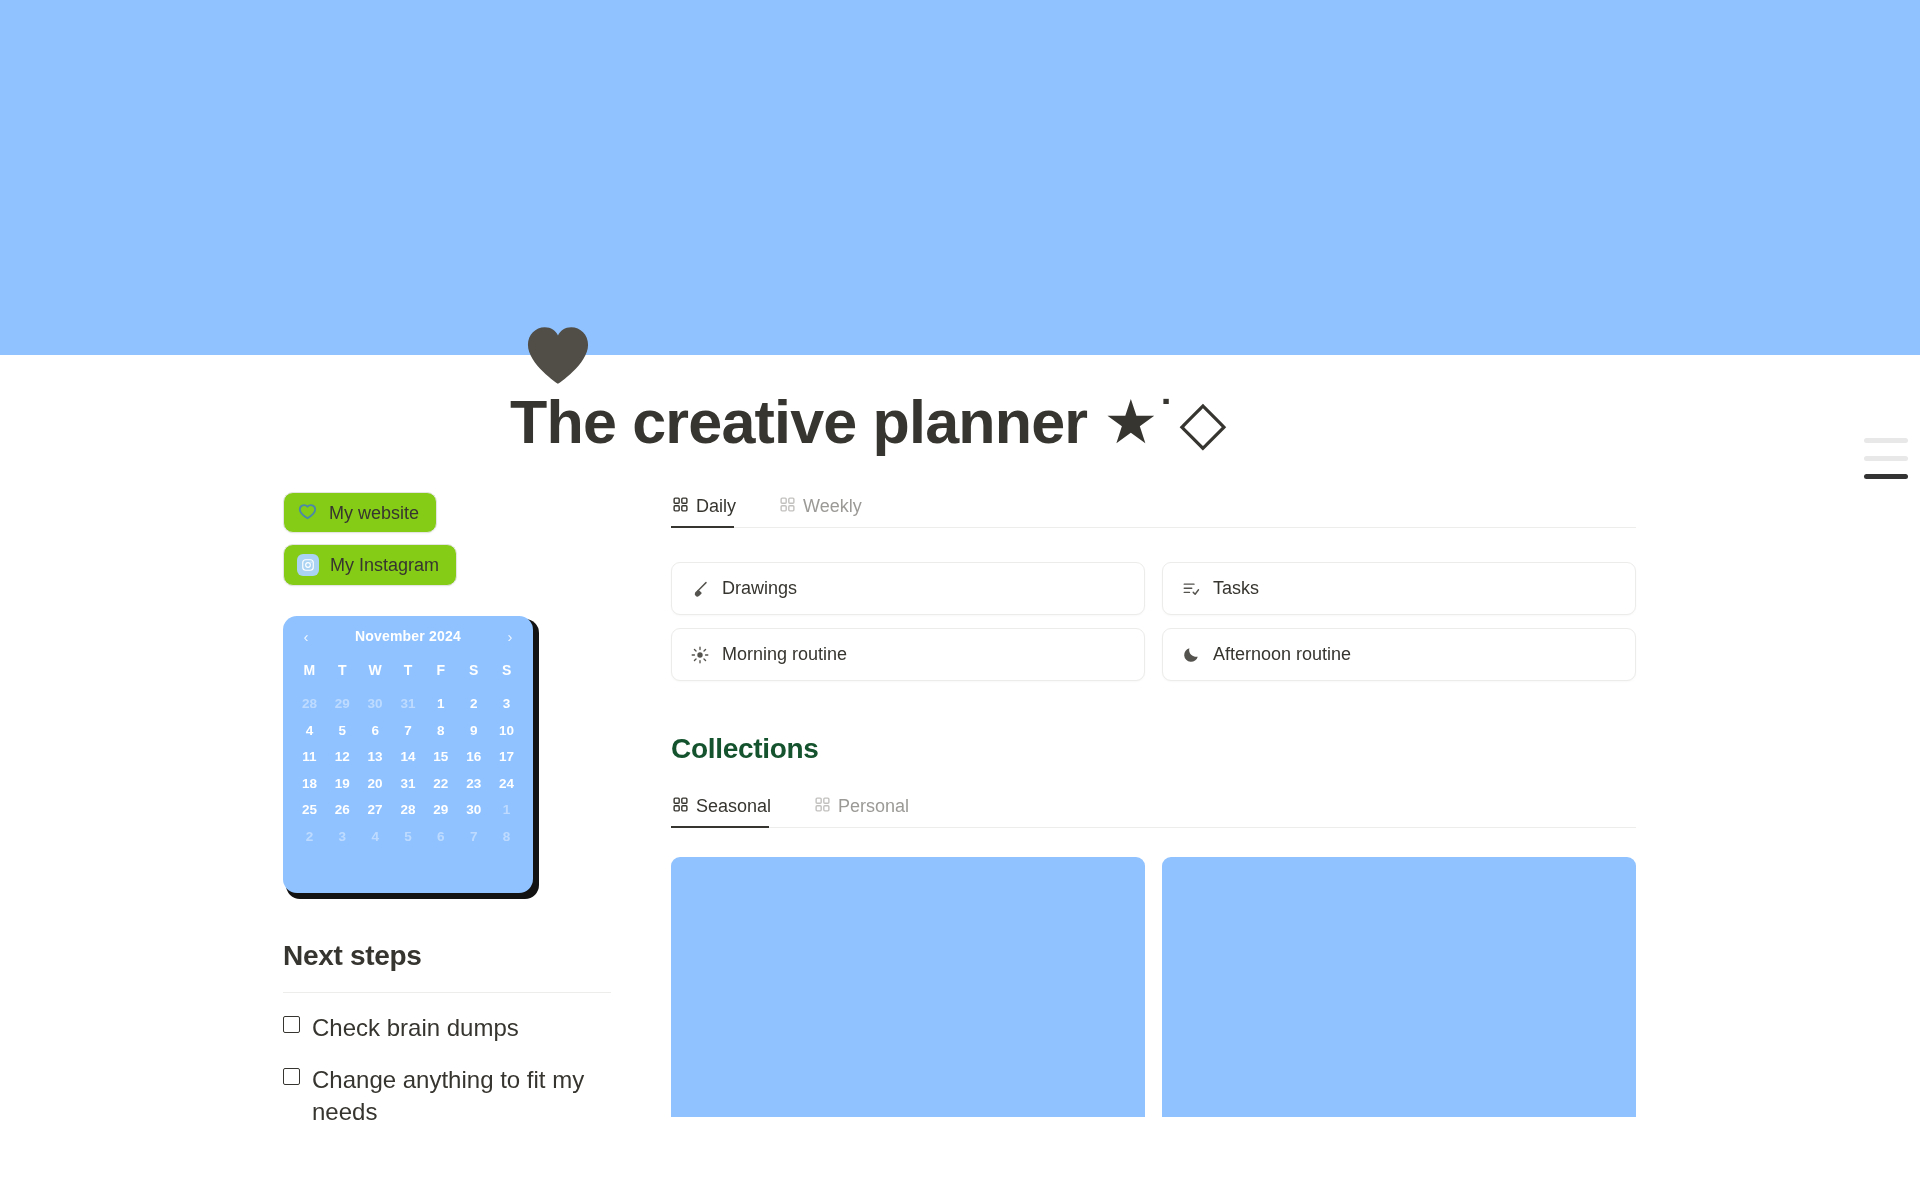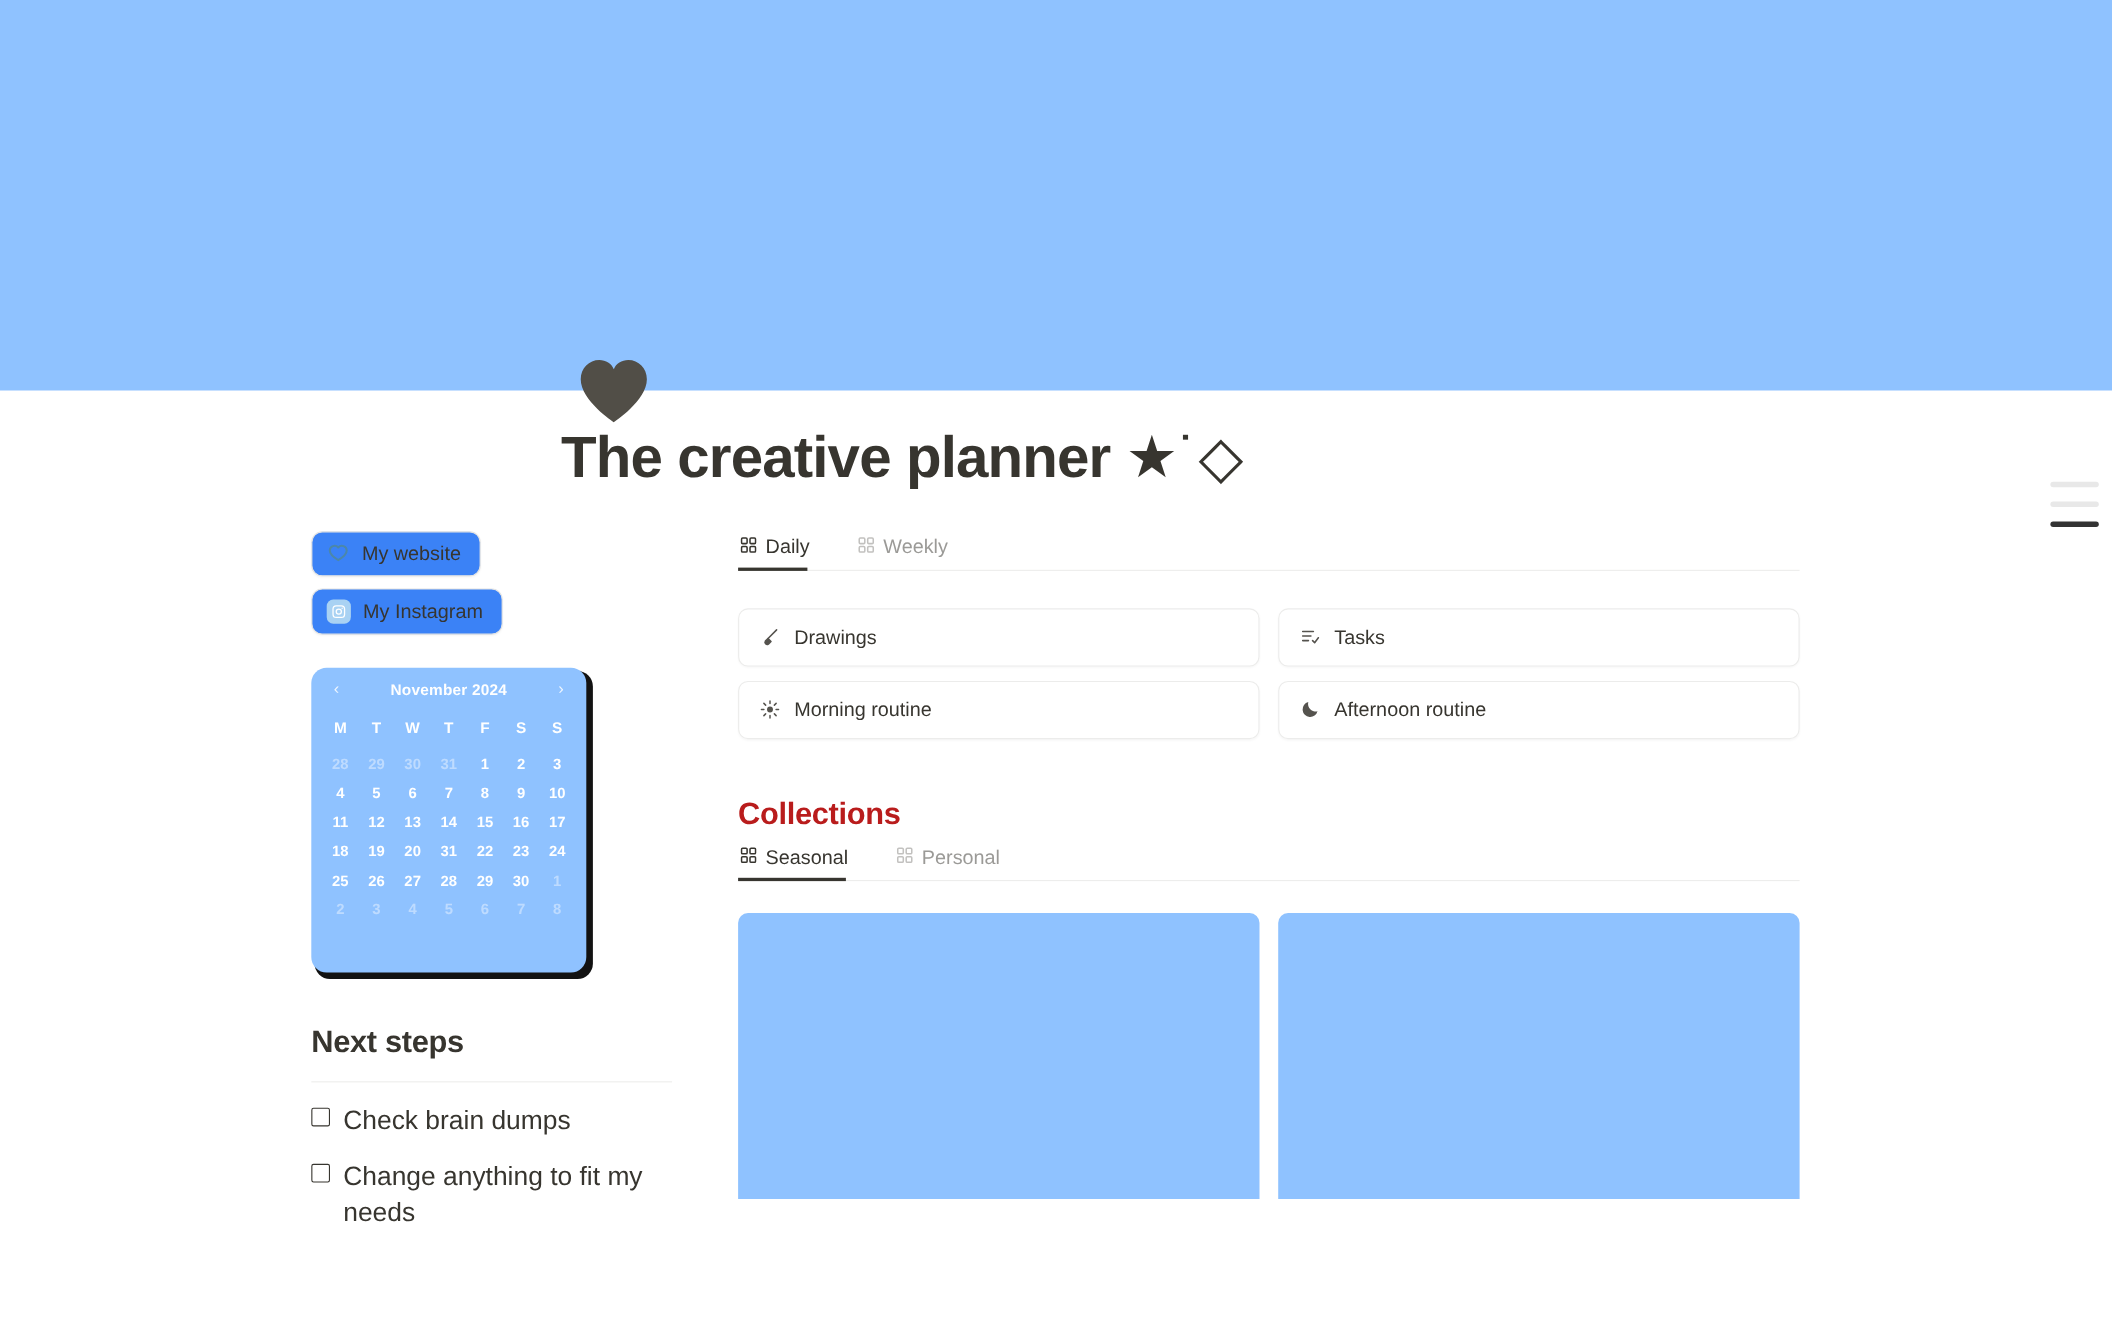--- a/index.html
+++ b/index.html
@@ -57,21 +57,21 @@
     top: 355px; left: 0;
     width: 1920px;
   }
 
   .title-wrap {
     width: 1920px;
     padding-left: 510px;
     padding-top: 32px;
   }
   .page-title {
-    font-size: 53px;
+    font-size: 61px;
     line-height: 1.15;
     font-weight: 700;
     letter-spacing: -0.8px;
     color: #37352f;
     white-space: nowrap;
   }
   .title-deco { font-weight: 400; letter-spacing: 0.5px; }
 
   
   .columns {
@@ -85,21 +85,21 @@
   .col-left { width: 328px; flex: none; }
   .col-right { width: 965px; flex: none; }
 
   
   .link-btn {
     display: inline-flex;
     align-items: center;
     gap: 11px;
     border: 1px solid #e4e4e3;
     border-radius: 10px;
-    background: #3b82f6;
+    background: #84cc16;
     padding: 9px 17px 9px 13px;
     font-size: 18px;
     color: #37352f;
     box-shadow: 0 1px 2px rgba(15,15,15,0.035);
     margin-bottom: 11px;
     cursor: pointer;
     white-space: nowrap;
   }
   .link-btn .lbl { line-height: 1; }
 
@@ -274,24 +274,24 @@
     color: #37352f;
     font-style: italic;
     max-width: 830px;
   }
   .note b { font-weight: 700; }
 
   
   .collections-h {
     font-size: 28px;
     font-weight: 700;
-    color: #b91c1c;
+    color: #14532d;
     letter-spacing: -0.3px;
     margin-top: 52px;
-    margin-bottom: 9px;
+    margin-bottom: 27px;
   }
   .gallery {
     display: grid;
     grid-template-columns: 1fr 1fr;
     column-gap: 17px;
     margin-top: 29px;
   }
   .gcard {
     height: 260px;
     background: #8fc2ff;

